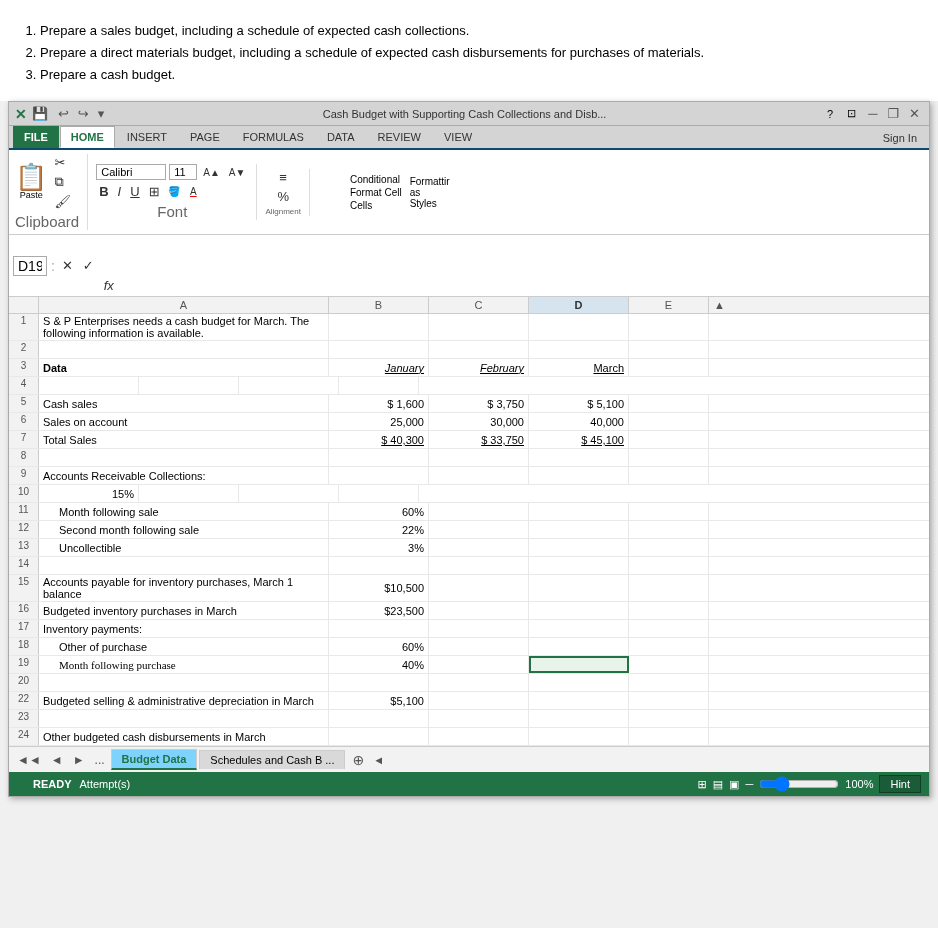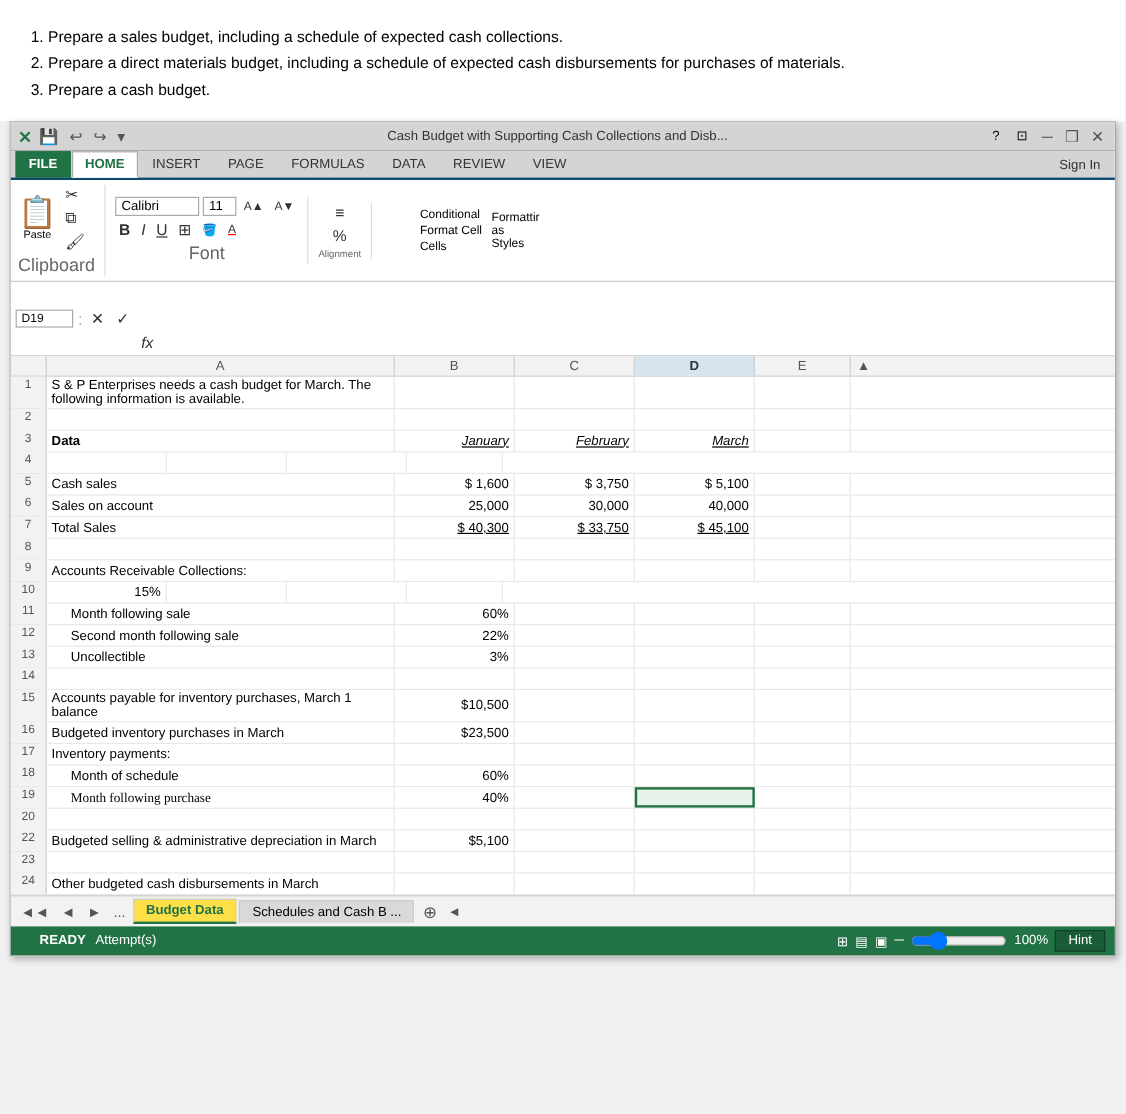--- a/index.html
+++ b/index.html
@@ -117,22 +117,22 @@
       align-items: center;
       border-bottom: 1px solid #ccc;
       padding: 2px 4px;
       gap: 4px;
       background: white;
       font-size: 12px;
     }
     .cell-ref-box {
       border: 1px solid #aaa;
       padding: 1px 4px;
-      width: 48px;
-      font-size: 10px;
+      width: 34px;
+      font-size: 14px;
     }
     .formula-separator { color: #aaa; font-size: 14px; }
     .formula-input { flex: 1; font-size: 11px; border: none; outline: none; padding: 1px; }
 
     
     .col-headers {
       display: flex;
       background: #f2f2f2;
       border-bottom: 1px solid #ccc;
     }
@@ -207,21 +207,21 @@
     }
     .sheet-tab {
       padding: 3px 10px;
       font-size: 11px;
       border: 1px solid #ccc;
       border-bottom: none;
       cursor: pointer;
       background: white;
     }
     .sheet-tab.active {
-      background: #fde047;
+      background: #7dd3fc;
       font-weight: bold;
       color: #217346;
       border-bottom: 2px solid #217346;
     }
     .sheet-tab:not(.active) { background: #d9d9d9; }
     .add-sheet { font-size: 14px; color: #555; cursor: pointer; padding: 2px 5px; }
 
     
     .status-bar {
       background: #217346;
@@ -407,21 +407,21 @@
         <div class="cell cell-b"></div>
         <div class="cell cell-c"></div>
         <div class="cell cell-d"></div>
         <div class="cell cell-e"></div>
       </div>
       <div class="sheet-row">
         <div class="row-num">3</div>
         <div class="cell cell-a" style="font-weight: bold;">Data</div>
         <div class="cell cell-b" style="font-style: italic; text-decoration: underline;">January</div>
         <div class="cell cell-c" style="font-style: italic; text-decoration: underline;">February</div>
-        <div class="cell cell-d" style="font-style: italic; text-decoration: underline;">March</div>
+        <div class="cell cell-d" style="text-decoration: underline;">March</div>
         <div class="cell cell-e"></div>
       </div>
       <div class="sheet-row">
         <div class="row-num">4</div>
         <div class="cell cell-b"></div>
         <div class="cell cell-c"></div>
         <div class="cell cell-d"></div>
         <div class="cell cell-e"></div>
       </div>
       <div class="sheet-row">
@@ -522,21 +522,21 @@
       <div class="sheet-row">
         <div class="row-num">17</div>
         <div class="cell cell-a">Inventory payments:</div>
         <div class="cell cell-b"></div>
         <div class="cell cell-c"></div>
         <div class="cell cell-d"></div>
         <div class="cell cell-e"></div>
       </div>
       <div class="sheet-row">
         <div class="row-num">18</div>
-        <div class="cell cell-a" style="padding-left: 20px;">Month of schedule</div>
+        <div class="cell cell-a" style="padding-left: 20px;">Other of purchase</div>
         <div class="cell cell-b">60%</div>
         <div class="cell cell-c"></div>
         <div class="cell cell-d"></div>
         <div class="cell cell-e"></div>
       </div>
       <div class="sheet-row">
         <div class="row-num">19</div>
         <div class="cell cell-a" style="padding-left: 20px; font-family: Liberation Serif, serif;">Month following purchase</div>
         <div class="cell cell-b">40%</div>
         <div class="cell cell-c"></div>

